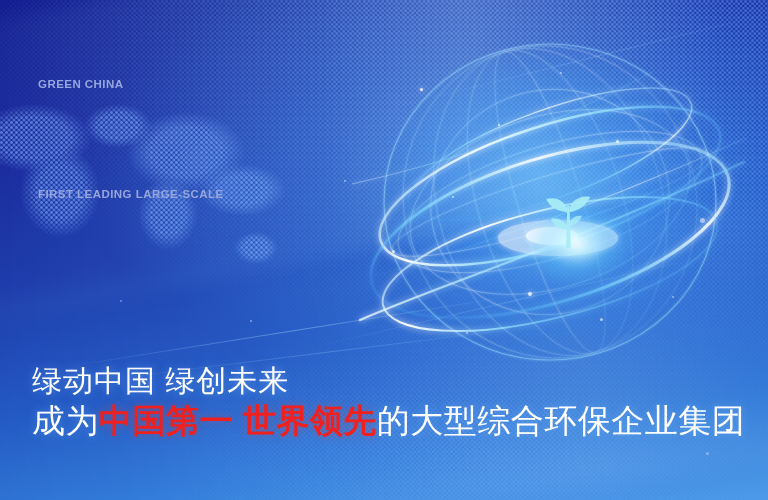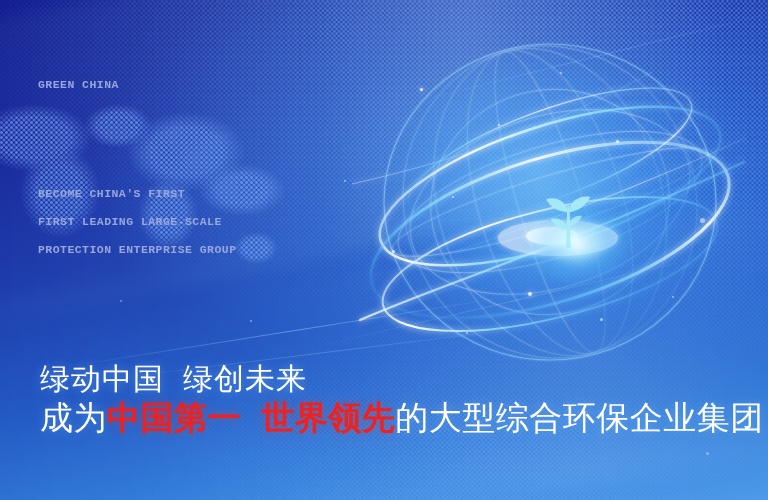--- a/index.html
+++ b/index.html
@@ -2,21 +2,21 @@
 <html><head>
 <meta charset="utf-8">
 <style>
   html,body{margin:0;padding:0;background:#0d1a6e;}
   *{box-sizing:border-box;}
 
   #banner{
     position:relative;
     width:768px;height:500px;
     overflow:hidden;
-    font-family:Liberation Mono, monospace;
+    font-family:Liberation Sans, sans-serif;
     background:
       radial-gradient(115% 95% at 72% 34%, rgba(70,175,255,.60) 0%, rgba(40,130,235,.34) 26%, rgba(20,70,190,.10) 52%, rgba(0,0,0,0) 72%),
       linear-gradient(170deg,#121a8c 0%, #141e93 22%, #1833a6 44%, #1f55c2 66%, #2f7ad8 84%, #4d9ae8 100%);
   }
 
   
   .dots{
     position:absolute;inset:0;
     background-image:
       radial-gradient(circle at 1.4px 1.4px, rgba(110,170,255,.55) 1.15px, rgba(0,0,0,0) 1.45px),
@@ -105,21 +105,21 @@
   
   .eng-block{position:absolute;pointer-events:none;}
   #eng-tagline{left:38px;top:70px;}
   #eng-vision{left:38px;top:180px;}
   .eng-line{
     font-size:11.5px;font-weight:bold;letter-spacing:.45px;
     color:#97a6dc;line-height:28px;white-space:nowrap;
   }
   #eng-tagline .eng-line{line-height:29px;}
 
-  #headline{position:absolute;left:32px;top:362px;pointer-events:none;margin-left:8px;}
+  #headline{position:absolute;left:32px;top:362px;pointer-events:none;}
   .hl-line{white-space:nowrap;color:#ffffff;}
   .hl-1{
     font-size:30px;line-height:38px;font-weight:400;letter-spacing:1px;
     text-shadow:0 0 10px rgba(120,190,255,.55);
   }
   .hl-2{
     font-size:33px;line-height:42px;font-weight:400;letter-spacing:.5px;
     text-shadow:0 0 10px rgba(120,190,255,.45);
   }
   .hl-red{color:#f0201f;font-weight:bold;text-shadow:0 0 8px rgba(255,60,40,.35);}
@@ -253,23 +253,21 @@
   <div class="particle" style="left:344px;top:180px;width:2px;height:2px;opacity:.5;"></div>
   <div class="particle" style="left:250px;top:320px;width:2px;height:2px;opacity:.45;"></div>
   <div class="particle" style="left:120px;top:300px;width:2px;height:2px;opacity:.4;"></div>
   <div class="particle" style="left:706px;top:452px;width:3px;height:3px;opacity:.35;"></div>
 
   <div class="eng-block" id="eng-tagline">
     <div class="eng-line">GREEN CHINA</div>
   </div>
 
   <div class="eng-block" id="eng-vision">
-    <div class="eng-line">BECOME CHINA'S FIRST</div>
     <div class="eng-line">FIRST LEADING LARGE-SCALE</div>
-    <div class="eng-line">PROTECTION ENTERPRISE GROUP</div>
   </div>
 
   <div id="headline">
     <div class="hl-line hl-1">绿动中国 绿创未来</div>
     <div class="hl-line hl-2"><span>成为</span><span class="hl-red">中国第一 世界领先</span><span>的大型综合环保企业集团</span></div>
   </div>
 
 </div>
 
 </body></html>

